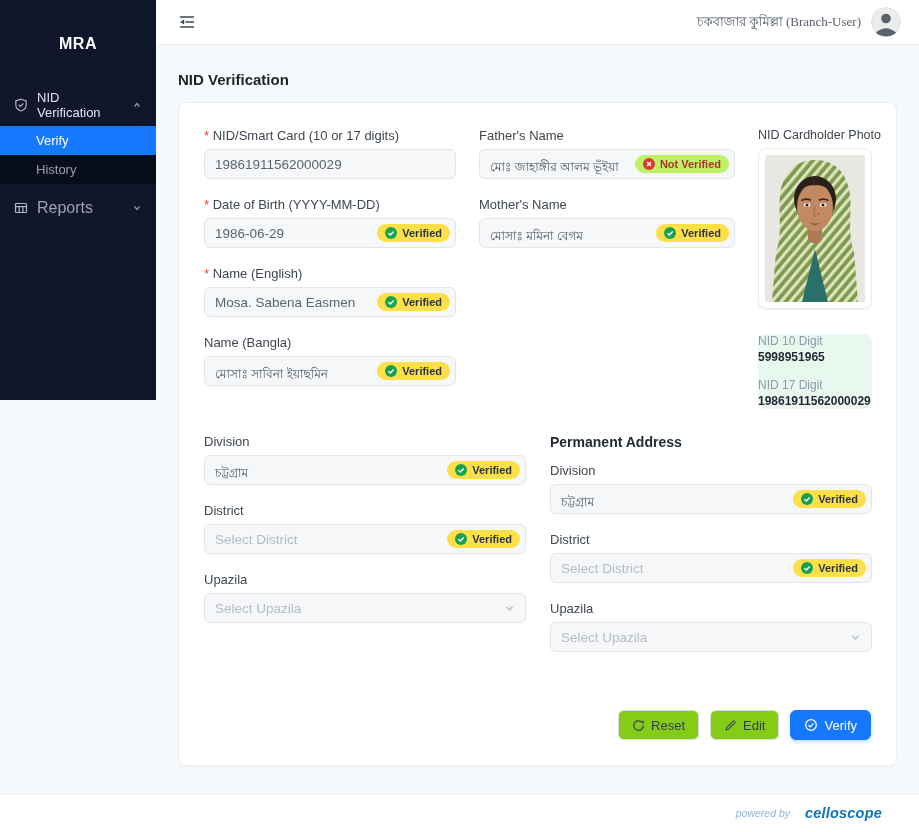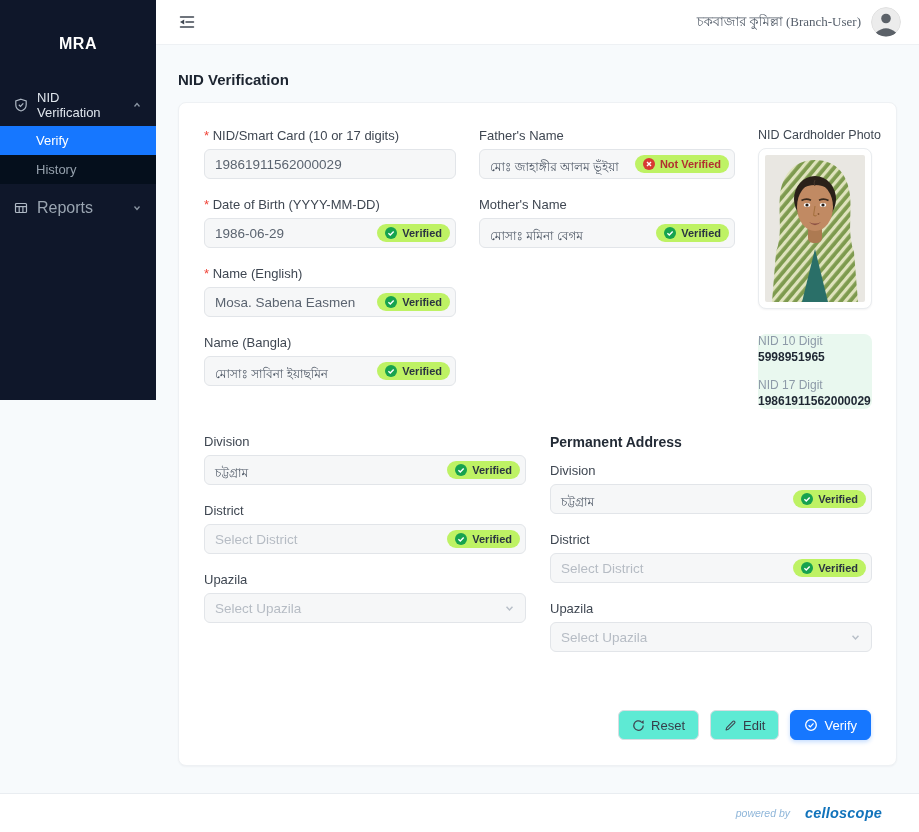--- a/index.html
+++ b/index.html
@@ -40,40 +40,40 @@
   .field { margin-bottom:18px; }
   .flabel { font-size:13px; color:#3f4752; margin-bottom:6px; }
   .required::before { content:"* "; color:#f04438; }
   .input { height:30px; background:#f6f7f8; border:1px solid #e2e5e9; border-radius:6px;
            display:flex; align-items:center; justify-content:space-between;
            padding:0 5px 0 10px; font-size:13.5px; color:#5b6470; }
   .val.bn { font-size:12px; color:#4b5563;margin-top:7px; }
   .placeholder { color:#b6bcc4; }
   .badge { display:inline-flex; align-items:center; gap:5px; font-size:11px; font-weight:700;
            padding:3px 8px; border-radius:11px; white-space:nowrap; flex:none; }
-  .badge.green { background:#bef264; color:#2a3442; }
+  .badge.green { background:#fde047; color:#2a3442; }
   .badge.red { background:#bef264; color:#b13030; }
   
   .photo-label { font-size:12.5px; color:#3f4752; margin-bottom:6px; white-space:nowrap; }
   .photo-card { width:114px; height:161px; background:#fff; border:1px solid #e9ecef;
                 border-radius:8px; padding:6px; box-shadow:0 1px 2px rgba(16,24,40,.05); }
   .photo-card svg { width:100%; height:100%; display:block; border-radius:2px; }
   .nid-box { margin-top:25px; background:#e9f8ef; border-radius:8px; }
   .nid-box .k { font-size:12px; color:#8d9aa8; margin-bottom:2px; }
   .nid-box .v { font-size:12px; font-weight:700; color:#1f2733; word-break:break-all; line-height:1.3; }
   .nid-box .k + .v + .k { margin-top:12px; }
   
   .grid-addr { display:grid; grid-template-columns:322px 322px; column-gap:24px; margin-top:25px; }
   .addr-title { font-size:14px; font-weight:700; color:#232b36; margin-bottom:13px; }
   .select { cursor:pointer; }
   .chev-sel { color:#b7bec7; display:flex; padding-right:5px; }
   
   .actions { display:flex; justify-content:flex-end; gap:11px; margin-top:40px; }
   .btn { height:30px; display:inline-flex; align-items:center; gap:6px; padding:0 13px;
-         border-radius:6px; border:1px solid #d9dde2; background:#5eead4; font-size:13px;
+         border-radius:6px; border:1px solid #d9dde2; background:#84cc16; font-size:13px;
          color:#363e4a; cursor:pointer; font-family:inherit; }
   .btn.primary { background:#1677ff; border-color:#1677ff; color:#fff;
                  box-shadow:0 2px 4px rgba(22,119,255,.25); }
   
   .footer { position:absolute; left:0; right:0; bottom:0; height:39px; background:#fff;
             border-top:1px solid #e9edf1; display:flex; align-items:center;
             justify-content:flex-end; padding-right:37px; z-index:6; }
   .pb { font-style:italic; font-size:10.5px; color:#8fb6d9; margin-right:15px; }
   .brand { font-style:italic; font-weight:700; font-size:14.5px; color:#1173bb; letter-spacing:.2px; }
 </style>

